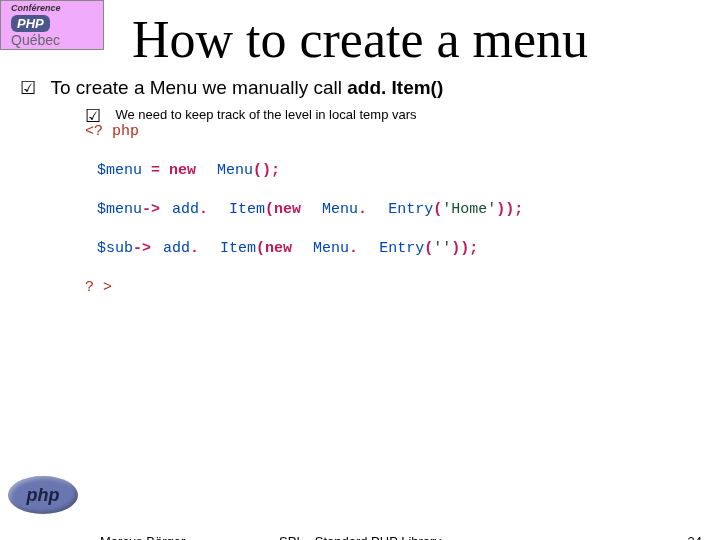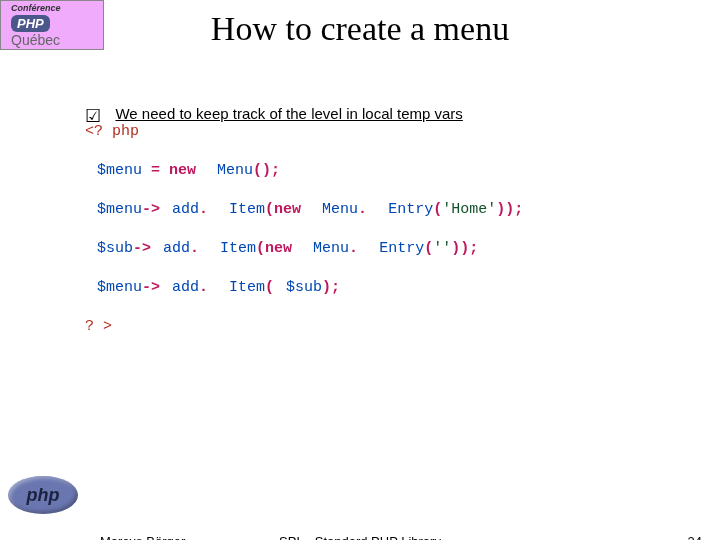--- a/index.html
+++ b/index.html
@@ -66,21 +66,21 @@
     width: 720px;
     height: 540px;
   }
   .title {
     position: absolute;
     top: 10px;
     left: 0;
     width: 720px;
     text-align: center;
     font-family: "Times New Roman", serif;
-    font-size: 34px;
+    font-size: 52px;
     color: #000;
   }
   .bullet-row {
     position: absolute;
     left: 20px;
   }
   .bullet-row.row1 { top: 77px; }
   .bullet-row.row2 { top: 105px; left: 85px; }
   .check {
     font-family: "Arial Unicode MS","Segoe UI Symbol",sans-serif;
@@ -91,23 +91,22 @@
     vertical-align: top;
   }
   .btext {
     font-family: Verdana, sans-serif;
     font-size: 19px;
     color: #000;
   }
   .b-inline { font-weight: bold; }
   .sub-btext {
     font-family: Verdana, sans-serif;
-    font-size: 15px;
+    font-size: 13px;
     color: #000;
-    text-decoration: underline;
   }
 
   .code-area {
     position: absolute;
     left: 85px;
     top: 124px;
     width: 605px;
     font-family: "Lucida Console","Courier New",monospace;
     font-size: 15px;
     line-height: 1.0;
@@ -141,32 +140,37 @@
 <div class="slide">
 
   <div class="logo-top">
     <div class="conf">Conférence</div>
     <span class="php-block">PHP</span>
     <span class="qc">Québec</span>
   </div>
 
   <div class="title">How to create a menu</div>
 
+  <div class="bullet-row row1">
+    <span class="check">☑</span>
+    <span class="btext">
+      <span>To create a Menu we manually call </span><span class="b-inline">add. Item()</span>
+    </span>
+  </div>
 
   <div class="bullet-row row2">
     <span class="check">☑</span>
     <span class="sub-btext">We need to keep track of the level in local temp vars</span>
   </div>
 
   <div class="code-area">
     <div class="code-line"><span class="c-red">&lt;? php</span></div>
     <div class="code-line"><span class="c-blue">$menu </span><span class="c-green">= new </span><span class="c-blue">Menu</span><span class="c-green">();</span></div>
     <div class="code-line"><span class="c-blue">$menu</span><span class="c-green">-&gt;</span><span class="c-blue">add</span><span class="c-green">. </span><span class="c-blue">Item</span><span class="c-green">(new </span><span class="c-blue">Menu</span><span class="c-green">. </span><span class="c-blue">Entry</span><span class="c-green">(</span><span class="c-gray">'Home'</span><span class="c-green">));</span></div>
     <div class="code-line"><span class="c-blue">$sub</span><span class="c-green">-&gt;</span><span class="c-blue">add</span><span class="c-green">. </span><span class="c-blue">Item</span><span class="c-green">(new </span><span class="c-blue">Menu</span><span class="c-green">. </span><span class="c-blue">Entry</span><span class="c-green">(</span><span class="c-gray">''</span><span class="c-green">));</span></div>
-    <div class="code-line"><span class="c-blue">$menu</span><span class="c-green">-&gt;</span><span class="c-blue">add</span><span class="c-green">. </span><span class="c-blue">Item</span><span class="c-green">(</span><span class="c-blue">$sub</span><span class="c-green">);</span></div>
     <div class="code-line"><span class="c-red">? &gt;</span></div>
   </div>
 
   <div class="logo-bottom">
     <span class="php-oval">php</span>
   </div>
 
   <div class="footer">
     <span class="author">Marcus Börger</span>
     <span class="center">SPL - Standard PHP Library</span>

